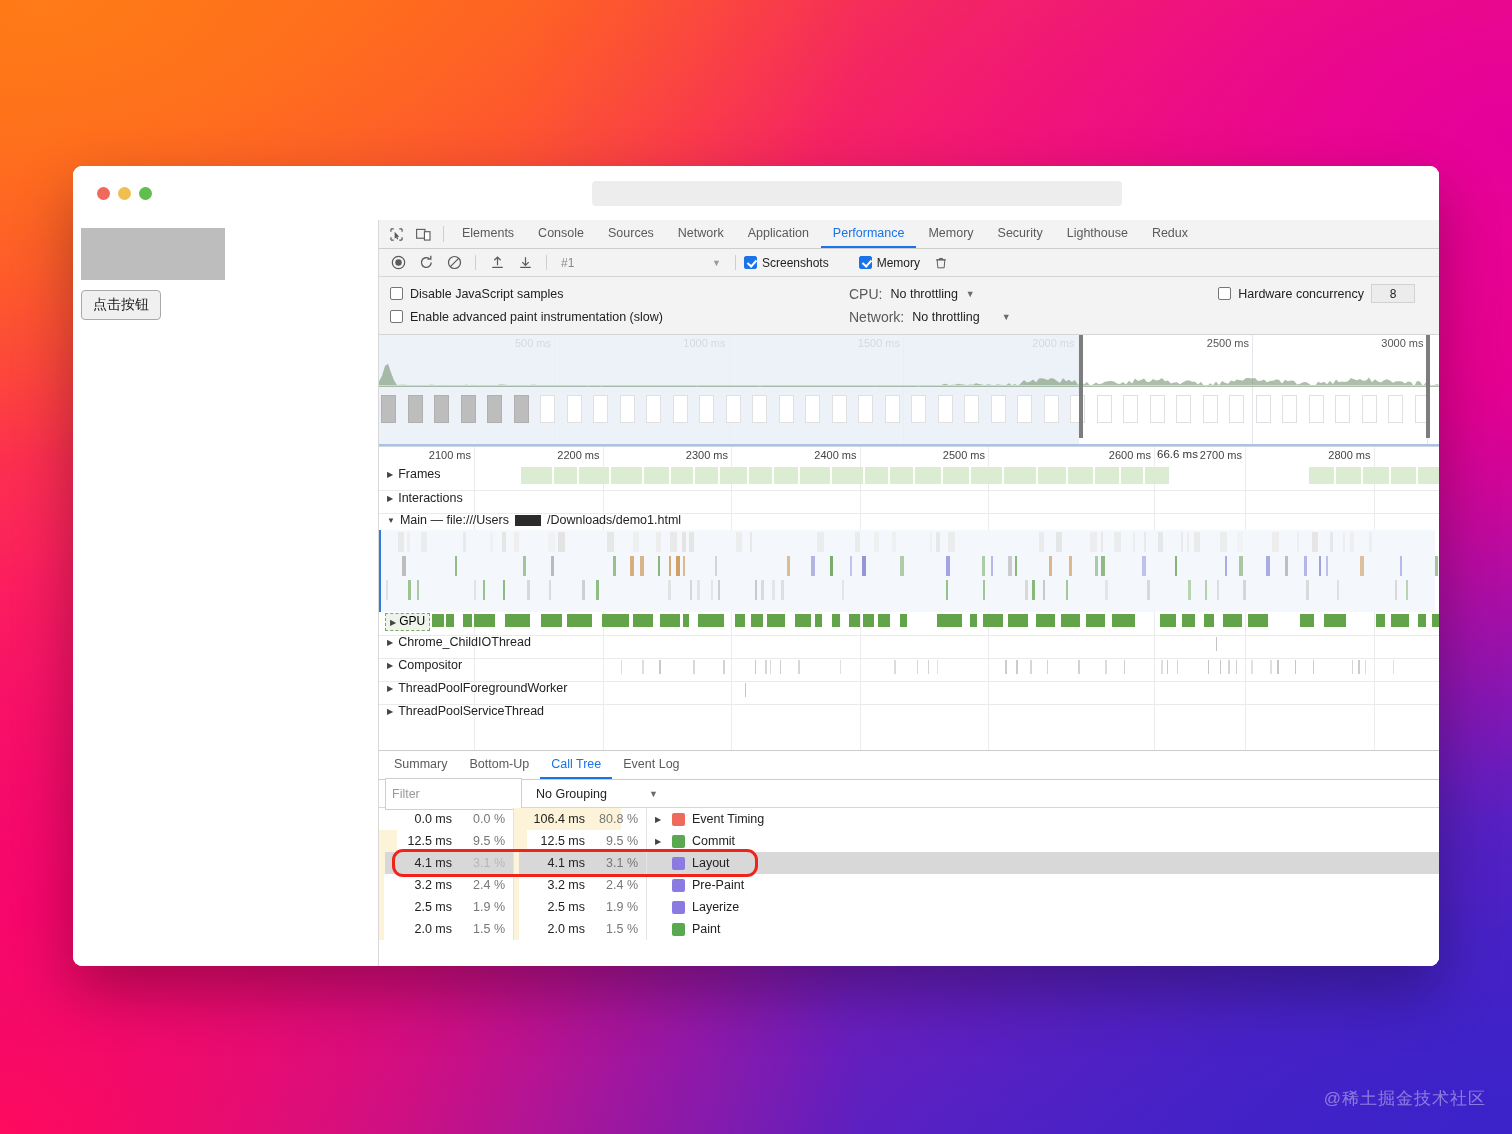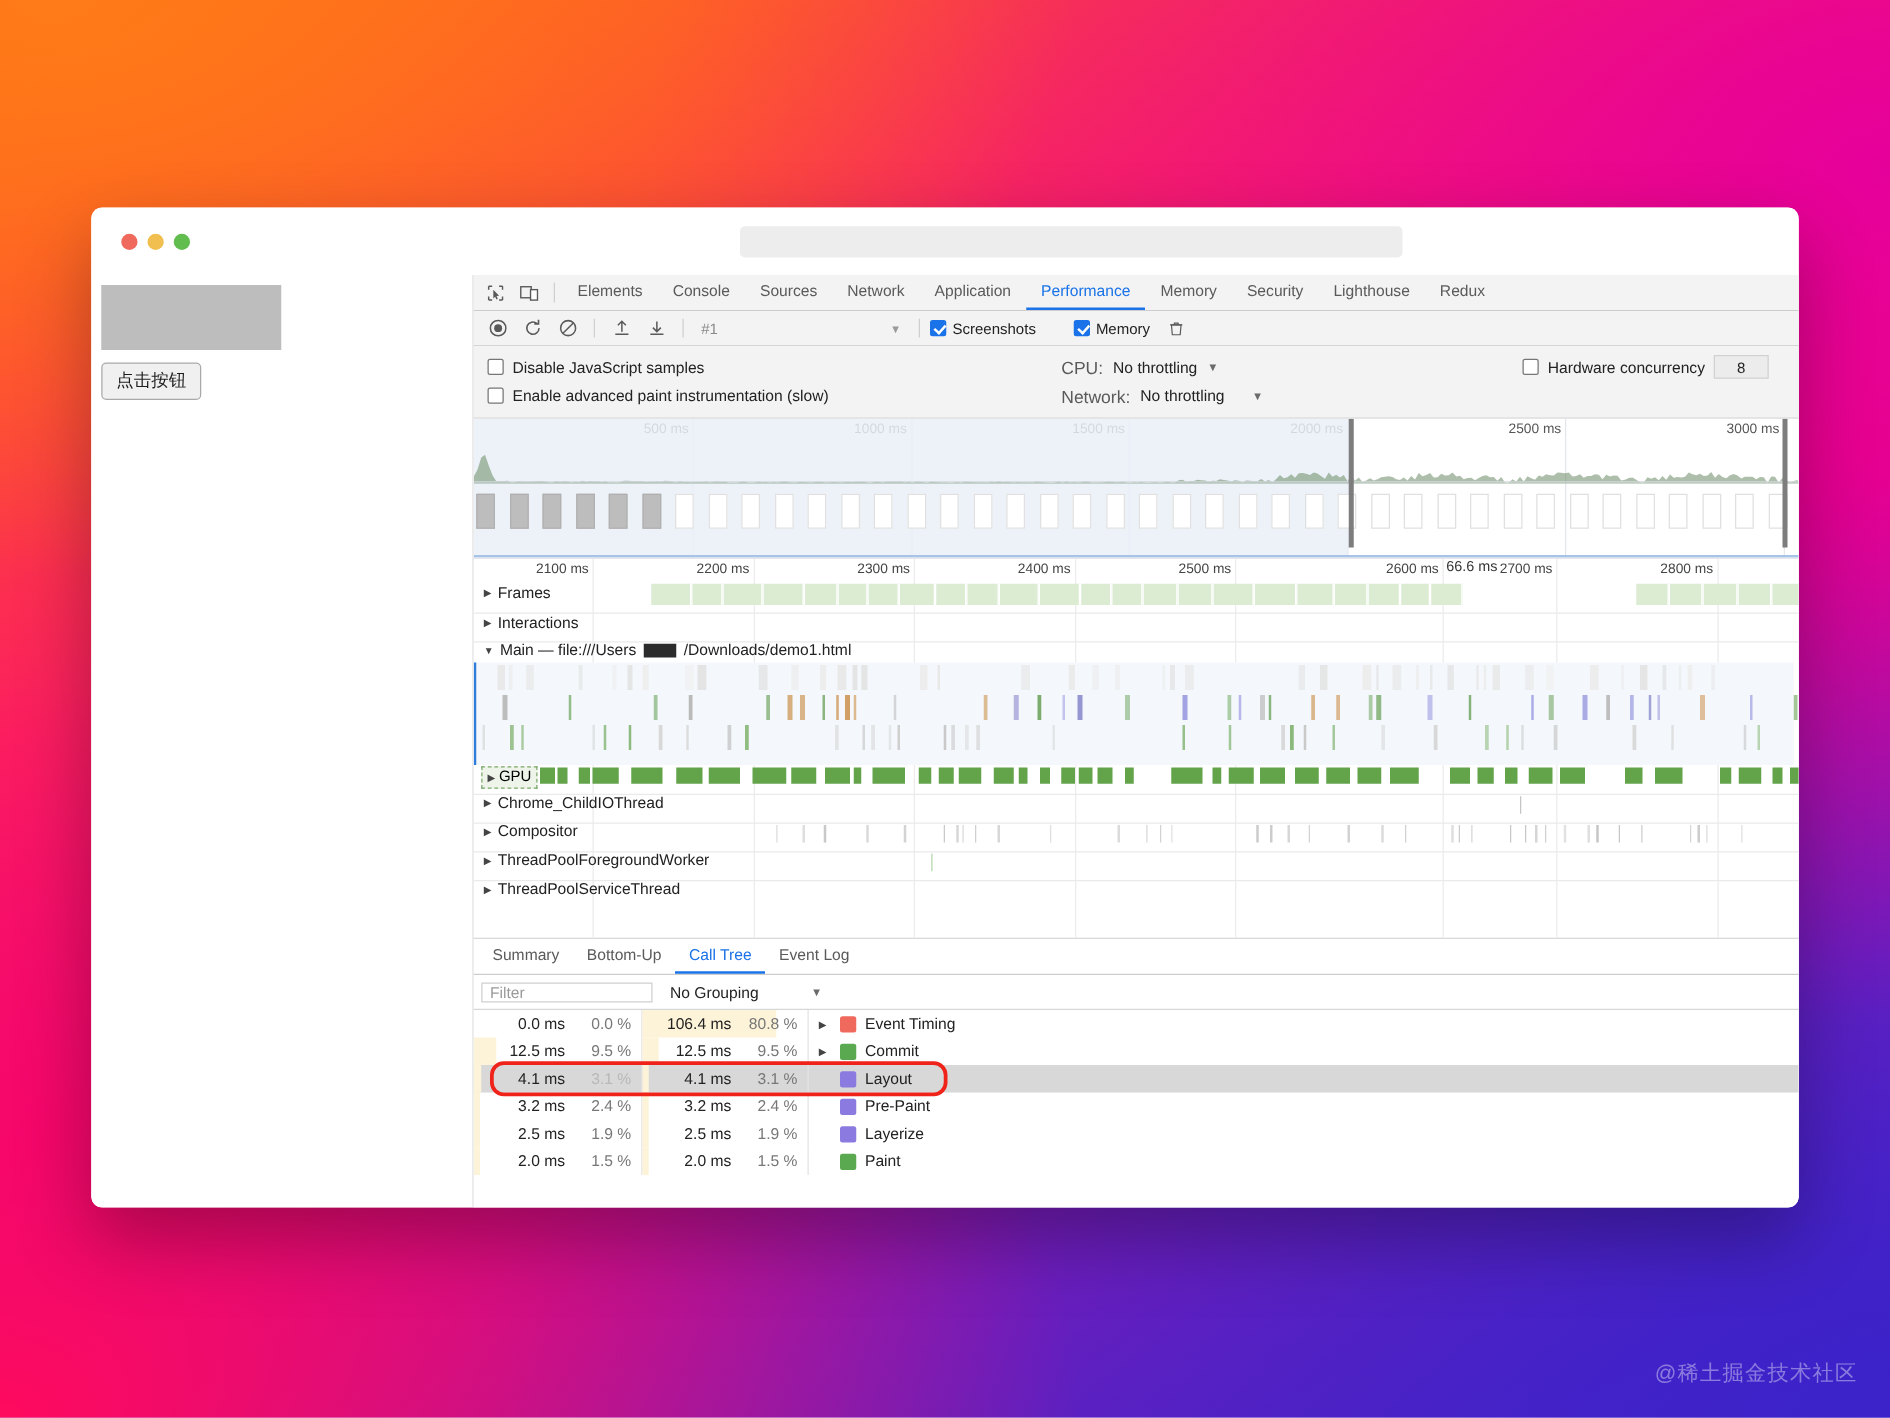--- a/index.html
+++ b/index.html
@@ -132,21 +132,21 @@
     border: 1px dashed #7aa86a; padding: 0 4px; line-height: 15px;
   }
 
   
   .bottom { flex: none; height: 216px; display: flex; flex-direction: column; border-top: 1px solid #cdcdcd; background: #fff; }
   .bt-tabs { height: 29px; display: flex; align-items: stretch; border-bottom: 1px solid #cdcdcd; padding-left: 4px; flex: none; }
   .bt-tab { padding: 0 11px; display: flex; align-items: center; font-size: 12.5px; color: #5a5a5a; cursor: pointer; border-bottom: 2px solid transparent; }
   .bt-tab.active { color: #1a73e8; border-bottom-color: #1a73e8; }
   .bt-filter { height: 28px; display: flex; align-items: center; gap: 0; border-bottom: 1px solid #d7d7d7; flex: none; }
   .filter-input {
-    width: 137px; height: 16px; margin-left: 6px; border: 1px solid #cfcfcf; background: #fff;
+    width: 137px; height: 32px; margin-left: 6px; border: 1px solid #cfcfcf; background: #fff;
     font-size: 12.5px; color: #9a9a9a; padding: 0 6px; display: flex; align-items: center;
   }
   .group-sel { display: flex; align-items: center; gap: 42px; margin-left: 14px; font-size: 12.5px; color: #222; cursor: pointer; }
 
   .tbl-head { height: 22px; display: flex; align-items: center; background: #f3f3f3; border-bottom: 1px solid #d7d7d7; font-size: 12.5px; color: #333; flex: none; }
   .c-self { width: 135px; padding-left: 8px; border-right: 1px solid #dcdcdc; height: 100%; display: flex; align-items: center; }
   .c-total { width: 133px; padding-left: 8px; border-right: 1px solid #dcdcdc; height: 100%; display: flex; align-items: center; }
   .c-act { flex: 1; padding-left: 8px; }
 
   .tbl-body { flex: 1; overflow: hidden; position: relative; }

